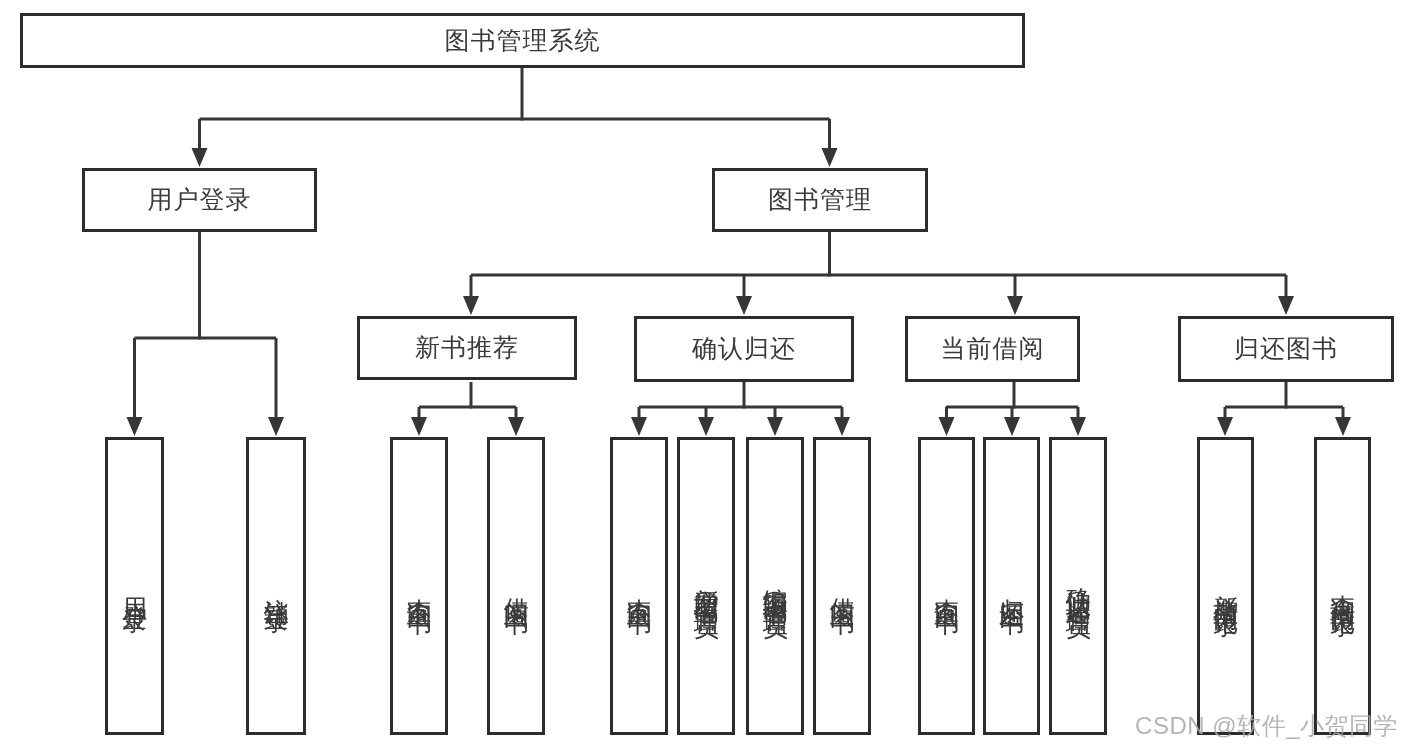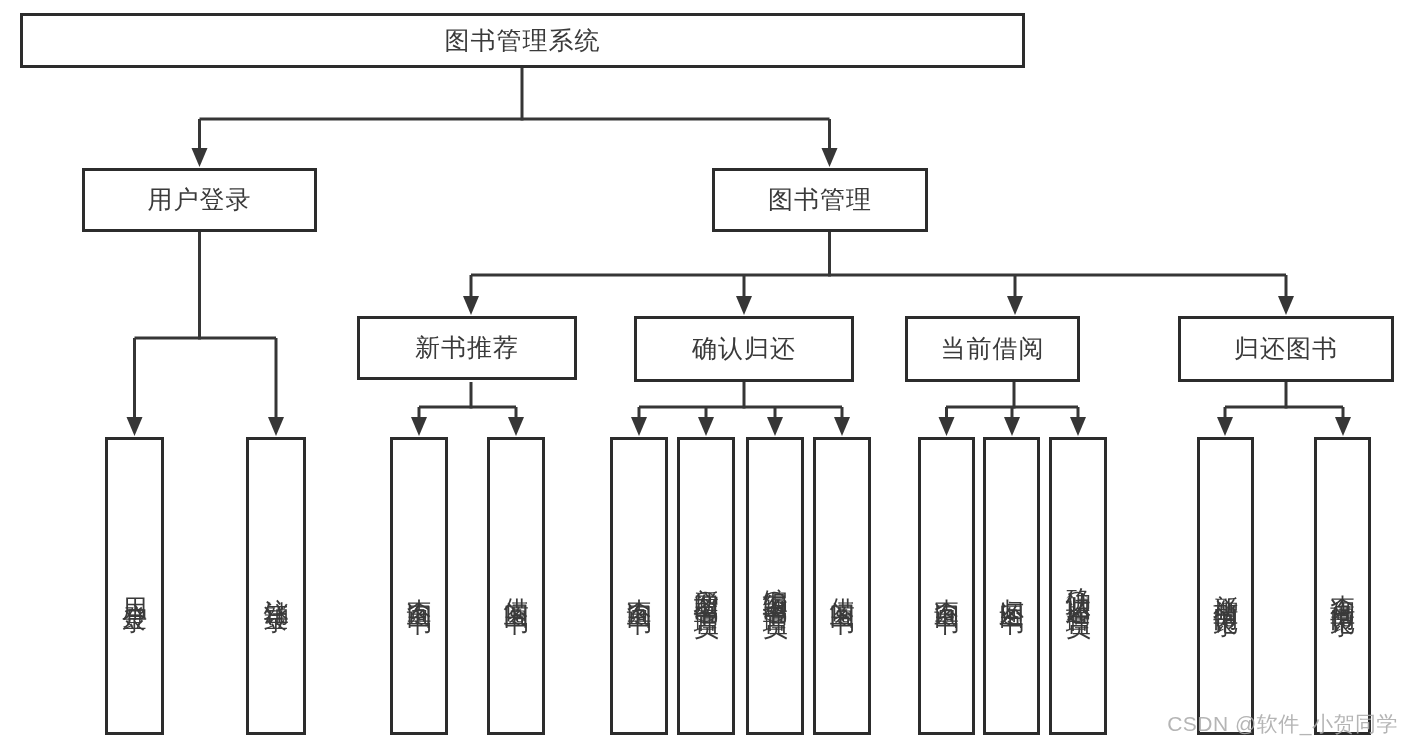--- a/index.html
+++ b/index.html
@@ -25,21 +25,21 @@
   .box .lbl{
     font-size:25px;letter-spacing:1px;line-height:1.1;
     color:var(--text,#3a3a3a);white-space:nowrap;
   }
   .leaf .lbl{
     writing-mode:vertical-rl;text-orientation:mixed;
     letter-spacing:4px;font-size:25px;white-space:normal;
   }
   .watermark{
     position:absolute;z-index:3;right:7px;top:710px;
-    font-size:21px;letter-spacing:0.5px;
+    font-size:24px;letter-spacing:0.5px;
     color:var(--wm,#ababab);opacity:0.88;white-space:nowrap;
   }
 </style>
 </head>
 <body style="--line: #363636; --border: #2c2c2c; --fill: #ffffff; --text: #3a3a3a; --wm: #ababab; --bg: #ffffff;">
 
 <div class="canvas">
 
   <svg id="connectors" width="1405" height="747" viewBox="0 0 1405 747">
       <line x1="522" y1="68" x2="522" y2="120.5" class="cline"></line>

